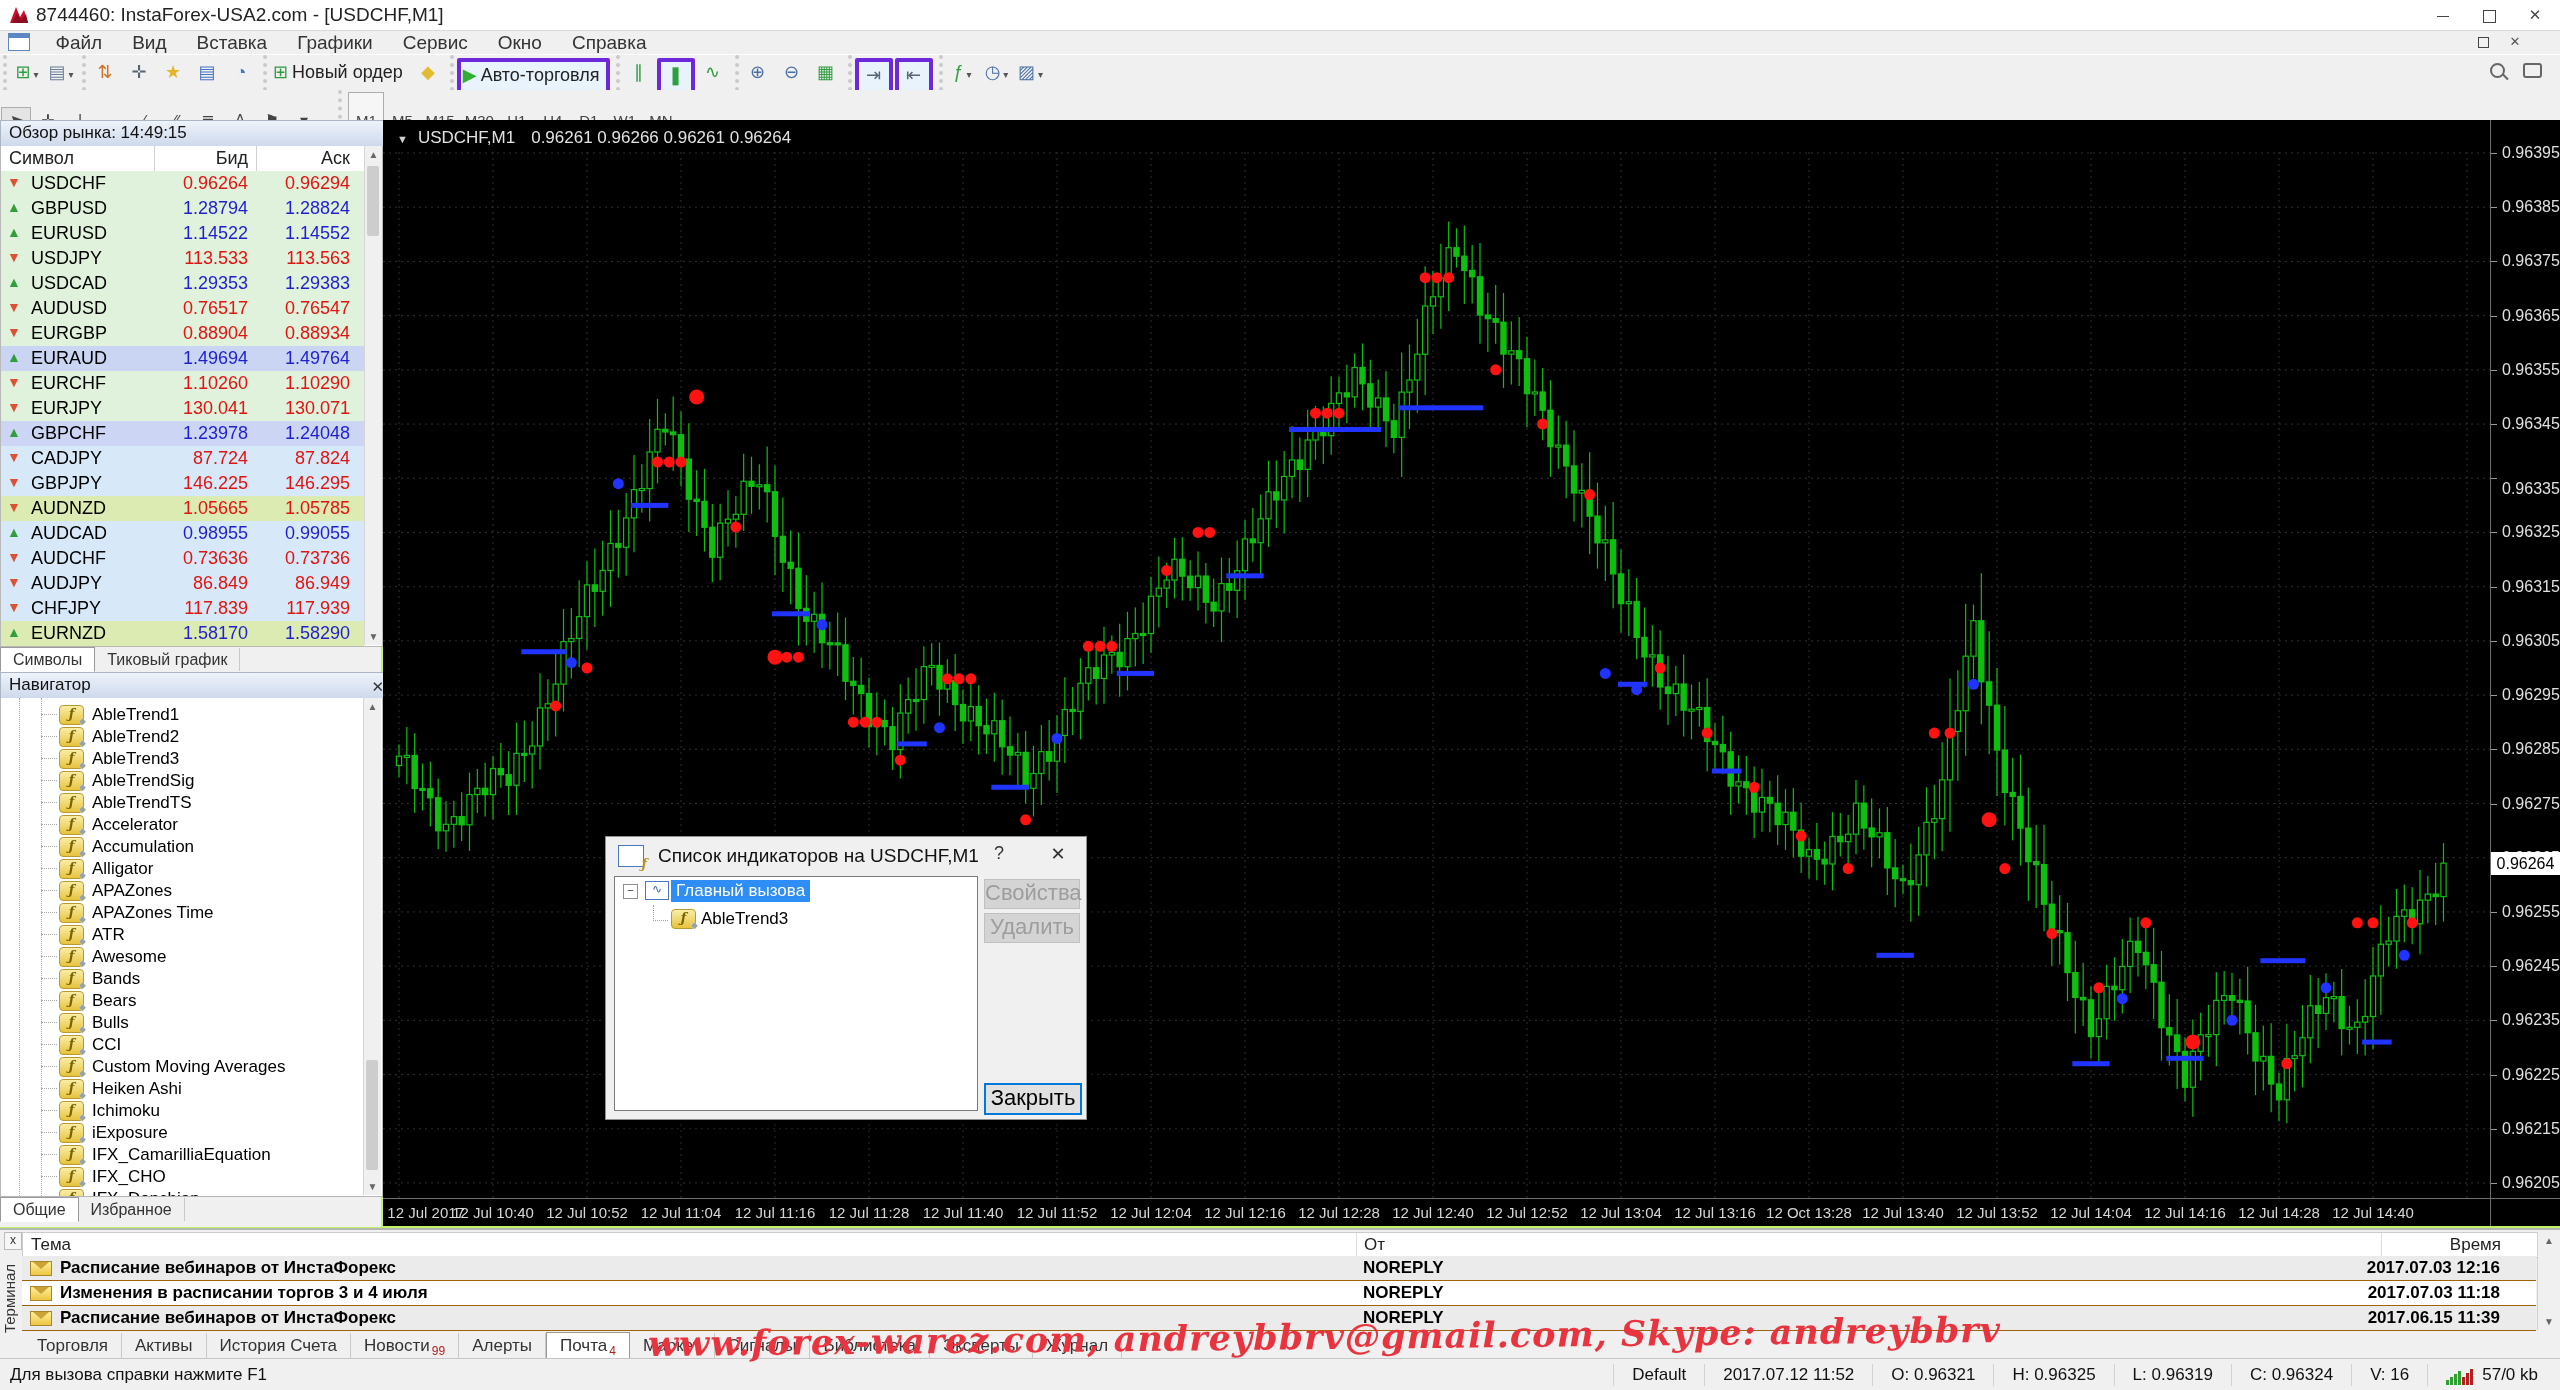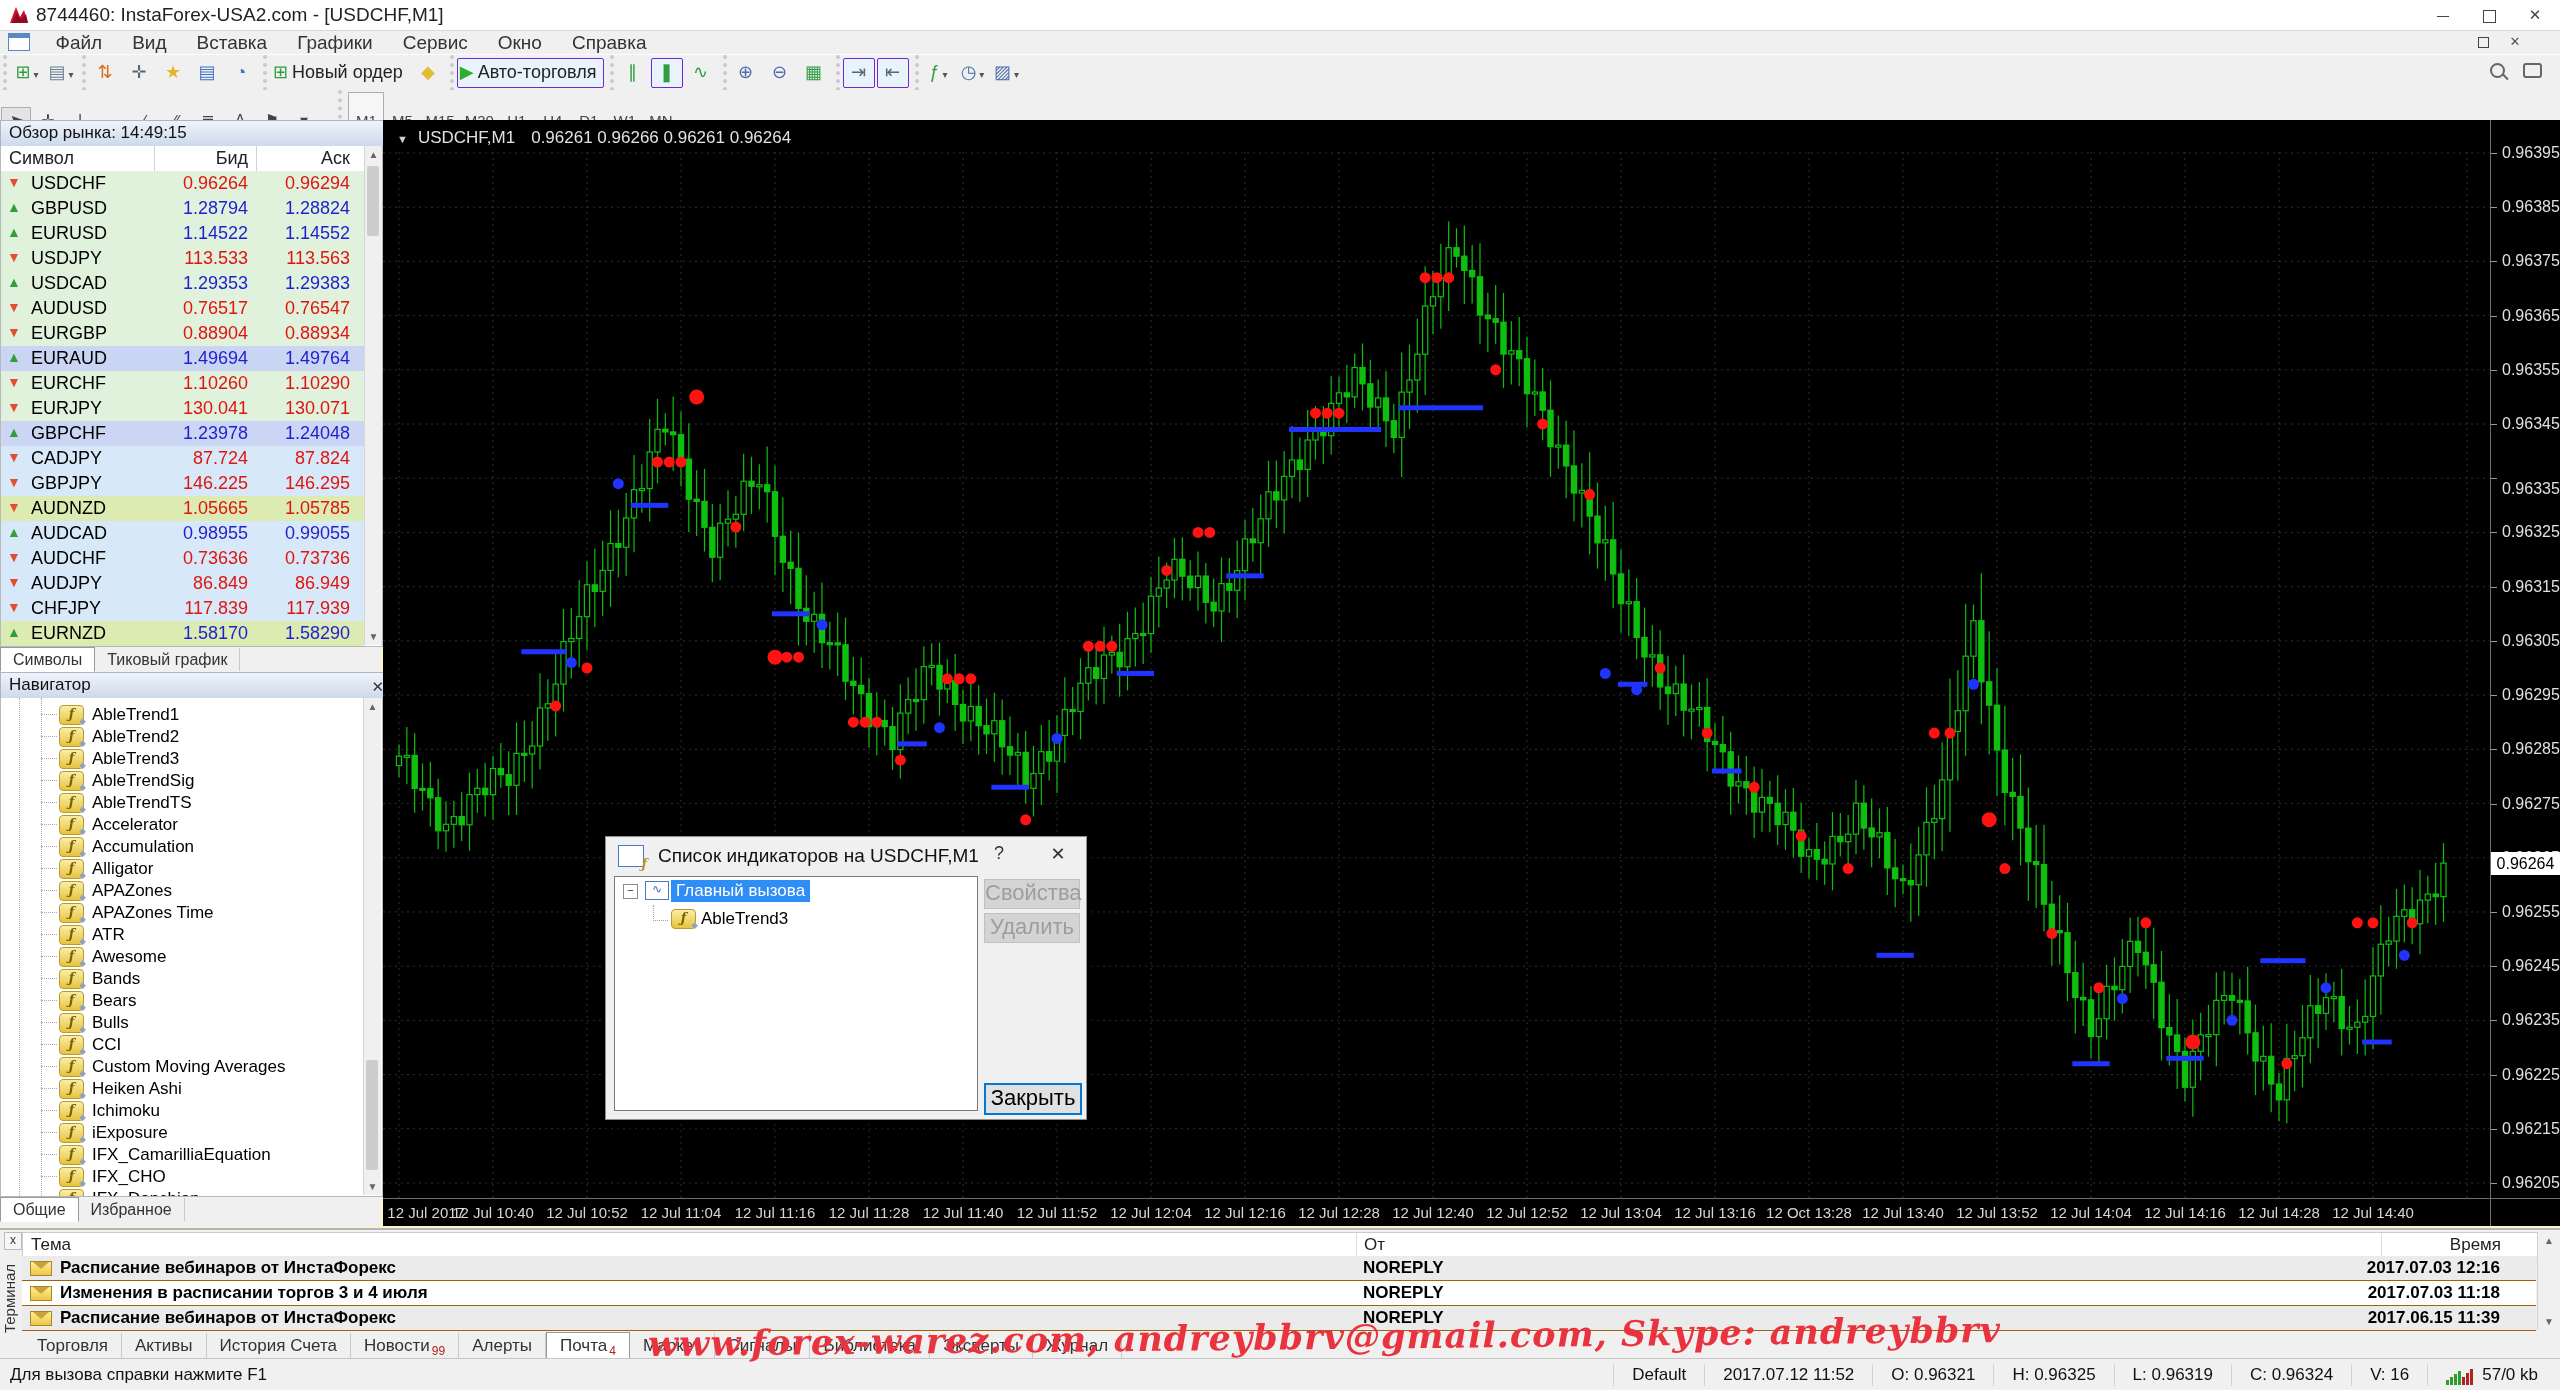--- a/index.html
+++ b/index.html
@@ -1,35 +1,35 @@
 <!DOCTYPE html>
 <html><head>
 <meta charset="utf-8">
 <style>
   html,body{margin:0;padding:0;width:2560px;height:1390px;overflow:hidden;background:#f0f0f0;
     font-family:"Liberation Sans",sans-serif;}
-  #root{position:absolute;left:0;top:0;width:2560px;height:1390px;background:#fef9c3;}
+  #root{position:absolute;left:0;top:0;width:2560px;height:1390px;background:#bef264;}
   .abs{position:absolute;}
   
   #titlebar{left:0;top:0;width:2560px;height:30px;background:#ffffff;border-bottom:1px solid #d9d9d9;}
   #title-text{left:36px;top:4px;font-size:19px;color:#222;}
   .wctl{top:0;width:46px;height:29px;text-align:center;line-height:29px;color:#444;font-size:15px;}
   .minbar{display:inline-block;width:12px;height:1px;background:#444;vertical-align:middle;}
   .maxbox{display:inline-block;width:11px;height:11px;border:1px solid #444;vertical-align:middle;}
   
   #menubar{left:0;top:31px;width:2560px;height:23px;background:#f0f0f0;}
   .mi{display:inline-block;padding:1px 15px;font-size:19px;color:#333;}
   #menu-doc-icon{display:inline-block;width:20px;height:16px;border:1px solid #5b87c5;background:#fff;margin:2px 6px 0 8px;vertical-align:top;position:relative;}
   #menu-doc-icon::before{content:"";position:absolute;left:0;top:0;right:0;height:4px;background:#5b87c5;}
   .childctl{top:31px;width:30px;height:22px;text-align:center;line-height:22px;color:#555;font-size:13px;}
   
   #toolbar1{left:0;top:54px;width:2560px;height:36px;background:#f0f0f0;border-top:1px solid #fdfdfd;border-bottom:1px solid #dcdcdc;white-space:nowrap;}
   .tbgroup{display:inline-block;vertical-align:top;padding:2px 2px;border-left:4px dotted #c9c9c9;margin-left:3px;height:32px;}
   .tbtn{display:inline-block;vertical-align:top;min-width:30px;height:28px;margin:1px 1px;text-align:center;border:1px solid transparent;border-radius:2px;font-size:18px;line-height:27px;color:#555;}
-  .tbtn.pressed{border:1px solid #6d28d9;background:#e8f3fb;}
+  .tbtn.pressed{border:4px solid #6d28d9;background:#e8f3fb;}
   .tbtn .lbl{font-size:18px;color:#222;padding:0 6px 0 2px;}
   .tbtn .caret{font-size:10px;color:#555;padding-left:1px;}
   .glyph{display:inline-block;padding:0 2px;}
   #toolbar-right{top:56px;right:8px;white-space:nowrap;}
   .magico{display:inline-block;width:11px;height:11px;border:2px solid #666;border-radius:50%;position:relative;margin:7px 10px 0 10px;}
   .magico::after{content:"";position:absolute;left:10px;top:11px;width:7px;height:2px;background:#666;transform:rotate(45deg);}
   .chatico{display:inline-block;width:15px;height:11px;border:2px solid #666;border-radius:3px;position:relative;margin:7px 10px 0 4px;}
   
   #row2{left:0;top:90px;width:2560px;height:30px;background:#f0f0f0;border-bottom:1px solid #d5d5d5;white-space:nowrap;}
   .ltbtn{display:inline-block;width:28px;height:26px;margin:1px 1px;text-align:center;line-height:25px;font-size:16px;color:#444;border:1px solid transparent;}

